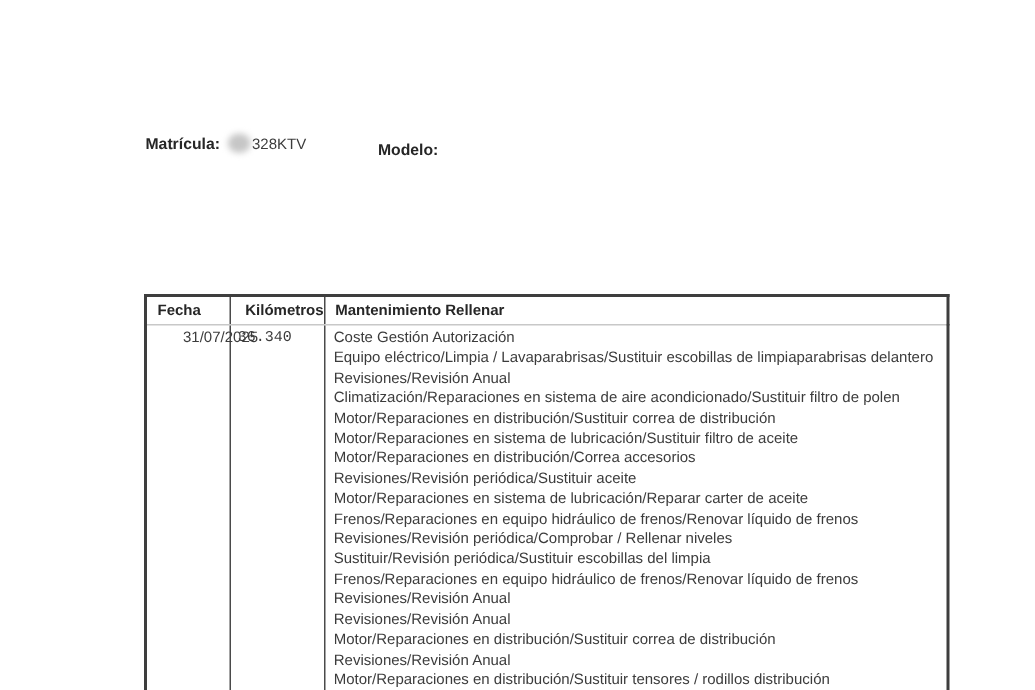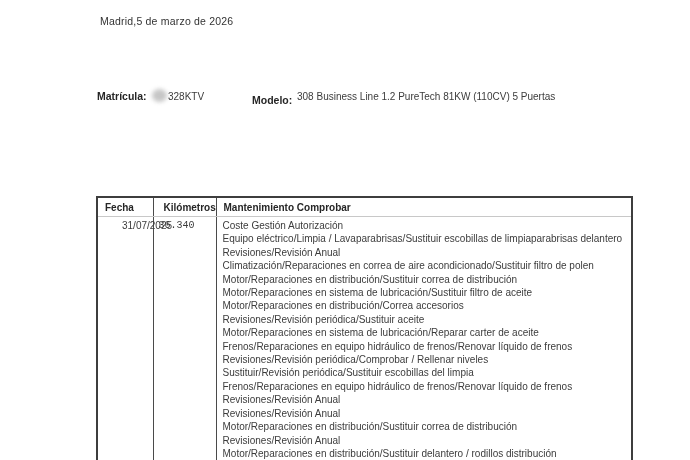--- a/index.html
+++ b/index.html
@@ -82,61 +82,59 @@
   .col-km    { width: 63px; }
   .cell-fecha, .cell-km { font-size: 10px; white-space: nowrap; }
   .mant-line { line-height: 13.4px; }
   .cell-fecha, .cell-km { line-height: 13.4px; }
 </style>
 </head>
 <body>
 
 <div class="page">
 
-  <div class="date-line">Madrid,5 de marzo de 2026</div>
 
   <div class="vehicle-row">
     <span class="field-label matricula-label">Matrícula:</span>
     <span class="redaction-blob"></span>
     <span class="field-value matricula-value">328KTV</span>
     <span class="field-label modelo-label">Modelo:</span>
-    <span class="field-value modelo-value">308 Business Line 1.2 PureTech 81KW (110CV) 5 Puertas</span>
   </div>
 
   <table class="maintenance-table">
     <thead>
       <tr>
         <th class="col-fecha">Fecha</th>
         <th class="col-km">Kilómetros</th>
-        <th class="col-mant">Mantenimiento Comprobar</th>
+        <th class="col-mant">Mantenimiento Rellenar</th>
       </tr>
     </thead>
     <tbody>
       <tr>
         <td class="cell-fecha">31/07/2025</td>
         <td class="cell-km">36.340</td>
         <td class="cell-mant">
           <div>
               <div class="mant-line">Coste Gestión Autorización</div>
               <div class="mant-line">Equipo eléctrico/Limpia / Lavaparabrisas/Sustituir escobillas de limpiaparabrisas delantero</div>
               <div class="mant-line">Revisiones/Revisión Anual</div>
-              <div class="mant-line">Climatización/Reparaciones en correa de aire acondicionado/Sustituir filtro de polen</div>
+              <div class="mant-line">Climatización/Reparaciones en sistema de aire acondicionado/Sustituir filtro de polen</div>
               <div class="mant-line">Motor/Reparaciones en distribución/Sustituir correa de distribución</div>
               <div class="mant-line">Motor/Reparaciones en sistema de lubricación/Sustituir filtro de aceite</div>
               <div class="mant-line">Motor/Reparaciones en distribución/Correa accesorios</div>
               <div class="mant-line">Revisiones/Revisión periódica/Sustituir aceite</div>
               <div class="mant-line">Motor/Reparaciones en sistema de lubricación/Reparar carter de aceite</div>
               <div class="mant-line">Frenos/Reparaciones en equipo hidráulico de frenos/Renovar líquido de frenos</div>
               <div class="mant-line">Revisiones/Revisión periódica/Comprobar / Rellenar niveles</div>
               <div class="mant-line">Sustituir/Revisión periódica/Sustituir escobillas del limpia</div>
               <div class="mant-line">Frenos/Reparaciones en equipo hidráulico de frenos/Renovar líquido de frenos</div>
               <div class="mant-line">Revisiones/Revisión Anual</div>
               <div class="mant-line">Revisiones/Revisión Anual</div>
               <div class="mant-line">Motor/Reparaciones en distribución/Sustituir correa de distribución</div>
               <div class="mant-line">Revisiones/Revisión Anual</div>
-              <div class="mant-line">Motor/Reparaciones en distribución/Sustituir delantero / rodillos distribución</div>
+              <div class="mant-line">Motor/Reparaciones en distribución/Sustituir tensores / rodillos distribución</div>
             </div>
         </td>
       </tr>
     </tbody>
   </table>
 
 </div>
 
 </body></html>

